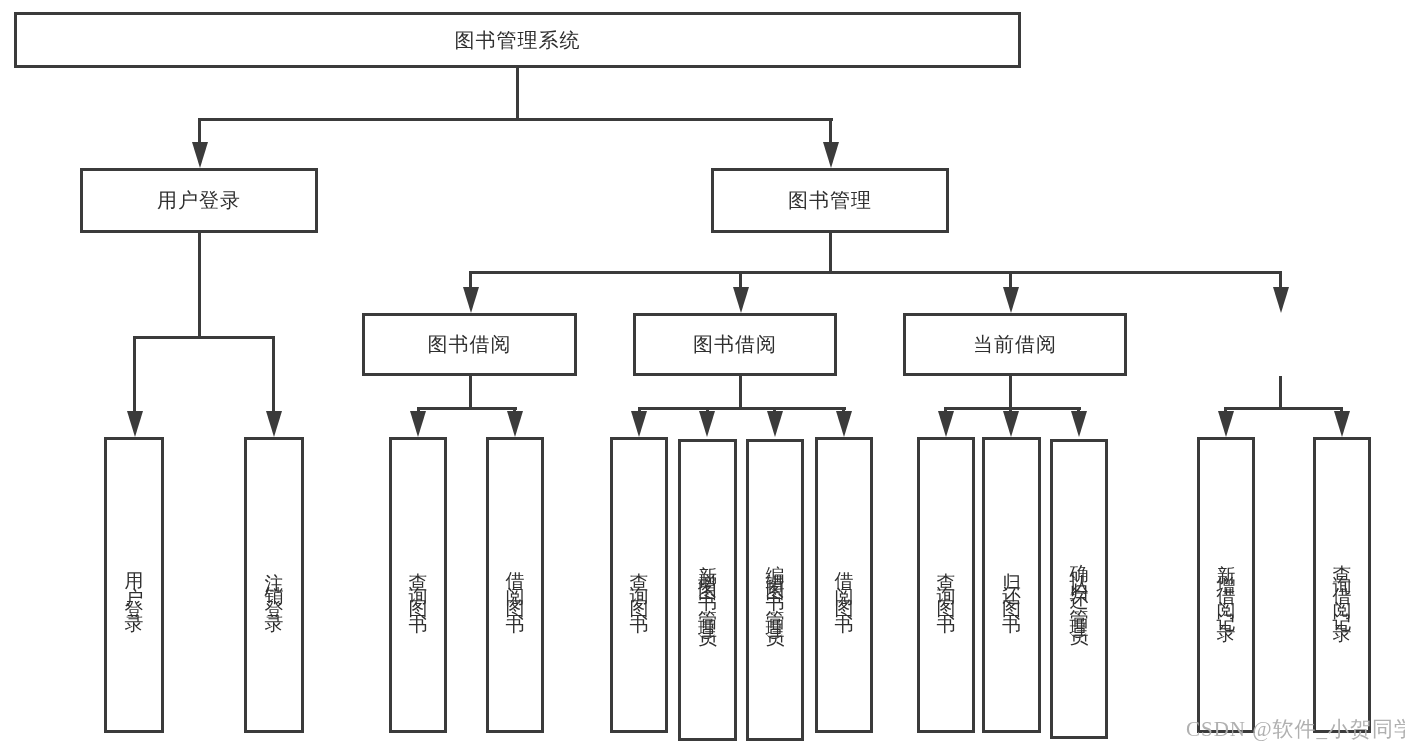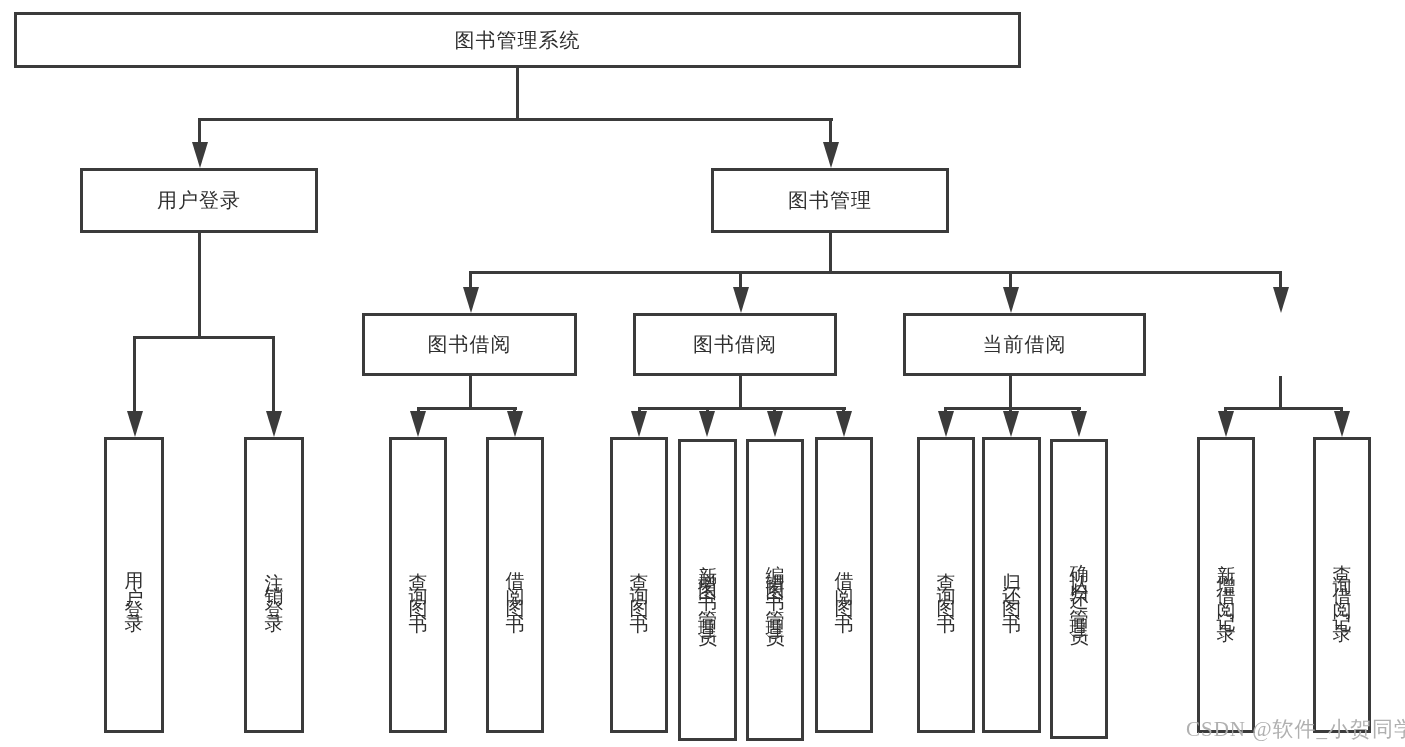--- a/index.html
+++ b/index.html
@@ -105,21 +105,21 @@
   <div class="box" style="left:711px;top:168px;width:238px;height:65px;align-items:center;">
     <span>图书管理</span>
   </div>
 
   <div class="box" style="left:362px;top:313px;width:215px;height:63px;">
     <span>图书借阅</span>
   </div>
   <div class="box" style="left:633px;top:313px;width:204px;height:63px;">
     <span>图书借阅</span>
   </div>
-  <div class="box" style="left:903px;top:313px;width:243px;height:63px;justify-content:center;">
+  <div class="box" style="left:903px;top:313px;width:224px;height:63px;justify-content:center;">
     <span>当前借阅</span>
   </div>
 
   <div class="box vbox" style="left:104px;top:437px;width:60px;height:296px;">
     <span>用户登录</span>
   </div>
   <div class="box vbox" style="left:244px;top:437px;width:60px;height:296px;">
     <span>注销登录</span>
   </div>
 

